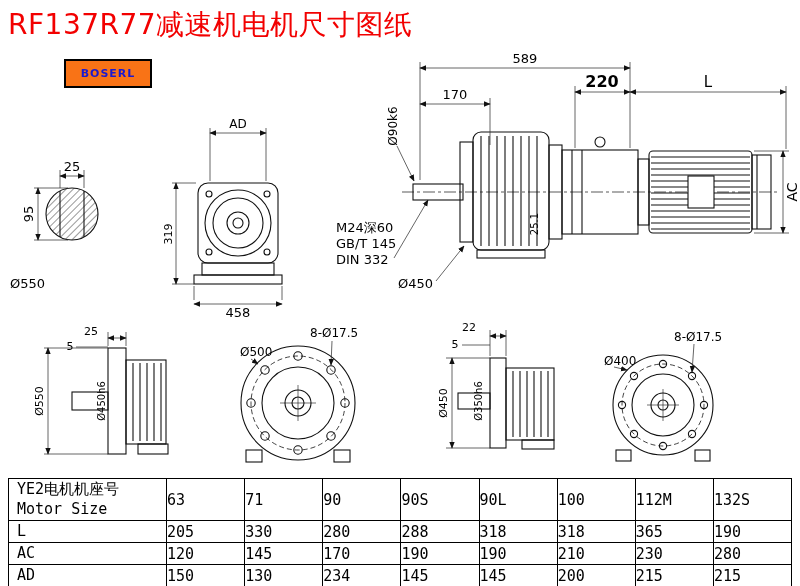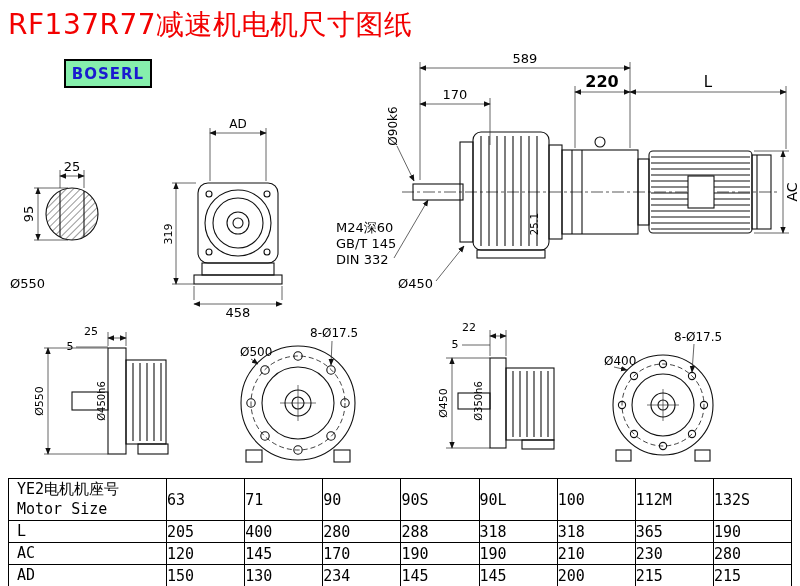--- a/index.html
+++ b/index.html
@@ -2,21 +2,21 @@
 <html><head>
 <meta charset="utf-8">
 <style>
   html,body{margin:0;padding:0;background:#fff;}
   .canvas{position:relative;width:800px;height:586px;background:#ffffff;overflow:hidden;
           font-family:"DejaVu Sans",sans-serif;color:#000;}
   .title{position:absolute;left:8px;top:6px;font-size:28px;font-weight:normal;color:#f20000;
          white-space:nowrap;letter-spacing:0.5px;}
   .brand{position:absolute;left:64px;top:59px;width:84px;height:25px;border:2px solid #000;
          display:flex;align-items:center;justify-content:center;color:#1a1ad0;
-         font-size:15px;font-weight:bold;letter-spacing:1px;background:#86efac;}
+         font-size:11px;font-weight:bold;letter-spacing:1px;background:#f97316;}
   .drawing{position:absolute;left:0;top:0;}
   .dim-table{position:absolute;left:8px;top:478px;width:784px;border-collapse:collapse;
              table-layout:fixed;font-family:"DejaVu Sans Mono","DejaVu Sans",monospace;
              font-size:15px;background:#fff;}
   .dim-table td{border:1px solid #000;padding:0;vertical-align:middle;}
   .dim-table .lbl-cell{text-align:left;padding-left:8px;line-height:1.32;font-size:15px;}
   .dim-table tr.hdr{height:42px;margin-top:27px;}
   .dim-table tr.row{height:22px;}
 </style>
 </head>
@@ -285,21 +285,21 @@
         <td>90</td>
         <td>90S</td>
         <td>90L</td>
         <td>100</td>
         <td>112M</td>
         <td>132S</td>
       </tr>
       <tr class="row">
         <td class="lbl-cell">L</td>
         <td>205</td>
-        <td>400</td>
+        <td>330</td>
         <td>280</td>
         <td>288</td>
         <td>318</td>
         <td>318</td>
         <td>365</td>
         <td>190</td>
       </tr>
       <tr class="row">
         <td class="lbl-cell">AC</td>
         <td>120</td>

